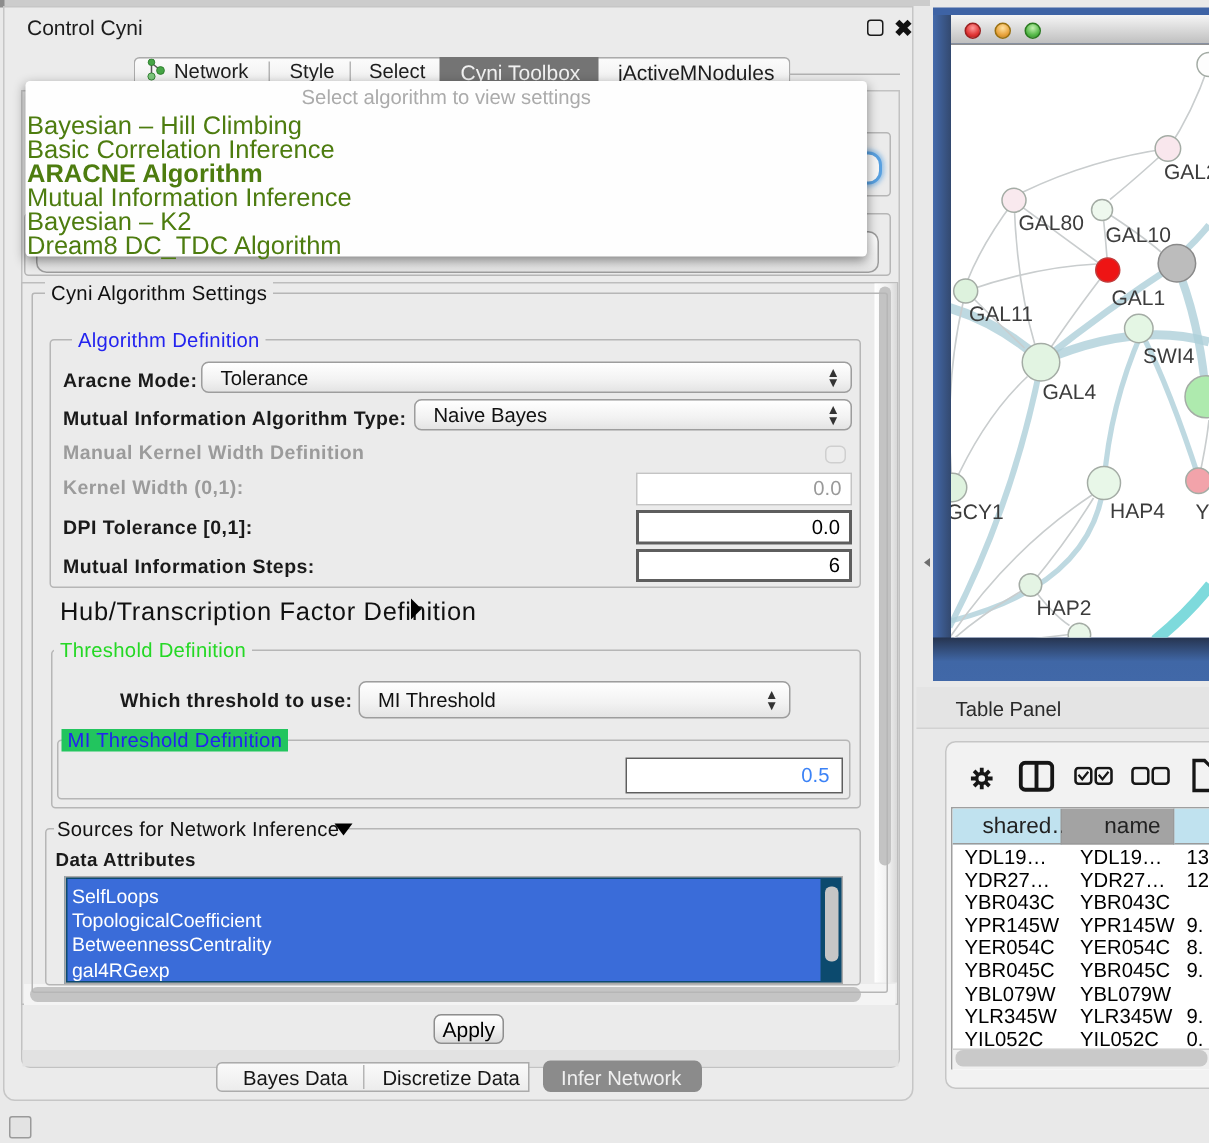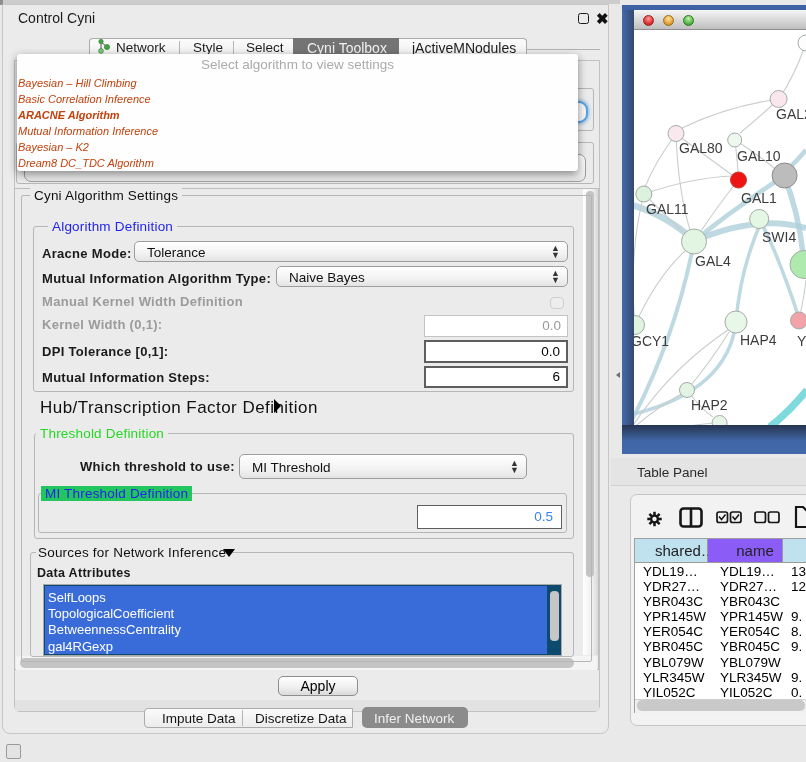--- a/index.html
+++ b/index.html
@@ -115,34 +115,34 @@
 <div class="abs" style="left:223px;top:549px;width:0;height:0;border-top:8px solid #000;border-left:6.5px solid transparent;border-right:6.5px solid transparent;"></div>
 
 <div class="abs lbl" style="left:37px;top:566px;font-size:12.5px;">Data Attributes</div>
 
 <div class="abs" style="left:43px;top:584px;width:519px;height:72px;border:1px solid #a9a9a9;background:#0c4a6e;overflow:hidden;">
   <div class="abs" style="left:1px;top:1px;width:502px;height:68px;background:#3a6cd9;"></div>
   <div class="abs" style="left:4px;top:5px;font-size:13px;color:#fff;line-height:16.2px;">SelfLoops<br>TopologicalCoefficient<br>BetweennessCentrality<br>gal4RGexp</div>
   <div class="abs" style="left:506px;top:6px;width:8.5px;height:50px;background:#c6c6c6;border-radius:4px;"></div>
 </div>
 
-<div class="abs" style="left:278px;top:676px;width:80px;height:20px;border:1px solid #8e8e8e;border-radius:5px;background:linear-gradient(#ffffff,#f0f0f0 55%,#dadada);text-align:center;font-size:14px;color:#000;line-height:19px;">Apply</div>
+<div class="abs" style="left:289px;top:676px;width:47px;height:20px;border:1px solid #8e8e8e;border-radius:5px;background:linear-gradient(#ffffff,#f0f0f0 55%,#dadada);text-align:center;font-size:14px;color:#000;line-height:19px;">Apply</div>
 
 <div class="abs" style="left:144px;top:708px;width:209px;height:20px;background:linear-gradient(#fafafa,#ececec);border:1px solid #ababab;border-radius:4px 0 0 4px;"></div>
 <div class="abs" style="left:242px;top:710px;width:1px;height:16px;background:#b5b5b5;"></div>
 <div class="abs" style="left:362px;top:707px;width:106px;height:21px;background:#8b8b8b;border-radius:5px;"></div>
-<div class="abs" style="left:162px;top:711px;font-size:13.5px;color:#161616;">Impute Data</div>
+<div class="abs" style="left:162px;top:711px;font-size:13.5px;color:#161616;">Bayes Data</div>
 <div class="abs" style="left:255px;top:711px;font-size:13.5px;color:#161616;">Discretize Data</div>
 <div class="abs" style="left:374px;top:711px;font-size:13.5px;color:#f0f0f0;">Infer Network</div>
 
 <div class="abs" style="left:6px;top:744px;width:15px;height:15px;background:#e3e3e3;border:1px solid #9a9a9a;border-radius:2px;"></div>
 
 <div class="abs" style="left:17px;top:54px;width:561px;height:117px;background:#fefefe;border-radius:3px;box-shadow:0 3px 8px rgba(0,0,0,0.45);"></div>
 <div class="abs" style="left:17px;top:57px;width:561px;text-align:center;font-size:13.5px;color:#ababab;">Select algorithm to view settings</div>
-<div class="abs" style="left:18px;top:76px;font-size:11px;color:#c2410c;line-height:15.9px;font-style:italic;">Bayesian – Hill Climbing<br>Basic Correlation Inference<br><b>ARACNE Algorithm</b><br>Mutual Information Inference<br>Bayesian – K2<br>Dream8 DC_TDC Algorithm</div>
+<div class="abs" style="left:18px;top:76px;font-size:17px;color:#4d7c0f;line-height:15.9px;">Bayesian – Hill Climbing<br>Basic Correlation Inference<br><b>ARACNE Algorithm</b><br>Mutual Information Inference<br>Bayesian – K2<br>Dream8 DC_TDC Algorithm</div>
 
 <div class="abs" style="left:622px;top:5px;width:184px;height:449px;background:#3e63a5;"></div>
 <div class="abs" style="left:622px;top:10px;width:12px;height:444px;background:linear-gradient(90deg,#446aab,#33496f);"></div>
 <div class="abs" style="left:622px;top:425px;width:184px;height:29px;background:linear-gradient(#26344f,#4067a6 55%,#4168a8);"></div>
 <div class="abs" style="left:634px;top:10px;width:172px;height:20px;background:linear-gradient(#f5f5f5,#bfbfbf);border-bottom:1px solid #8f8f8f;"></div>
 <div class="abs" style="left:643px;top:15px;width:11px;height:11px;border-radius:50%;background:radial-gradient(circle at 50% 30%,#ff9a9a,#e03535 60%,#b01818);border:0.5px solid #9a2020;"></div>
 <div class="abs" style="left:663px;top:15px;width:11px;height:11px;border-radius:50%;background:radial-gradient(circle at 50% 30%,#ffe2a0,#e8a33d 60%,#c07c18);border:0.5px solid #9a7010;"></div>
 <div class="abs" style="left:683px;top:15px;width:11px;height:11px;border-radius:50%;background:radial-gradient(circle at 50% 30%,#c2f0b0,#57b94a 60%,#2f8f28);border:0.5px solid #2a7a20;"></div>
 
 <svg class="abs" style="left:634px;top:30px;background:#ffffff;" width="172" height="395" viewBox="634 30 172 395">
@@ -246,21 +246,21 @@
 <svg class="abs" style="left:754px;top:511px;" width="26" height="13" viewBox="0 0 26 13">
   <rect x="1" y="1" width="10.5" height="10.5" rx="2" fill="none" stroke="#161616" stroke-width="1.7"></rect>
   <rect x="14.5" y="1" width="10.5" height="10.5" rx="2" fill="none" stroke="#161616" stroke-width="1.7"></rect>
 </svg>
 <svg class="abs" style="left:794px;top:505px;" width="14" height="24" viewBox="0 0 14 24">
   <path d="M2,2 L9,2 L14,7 L14,22 L2,22 Z" fill="none" stroke="#161616" stroke-width="2.2"></path>
 </svg>
 
 <div class="abs" style="left:634px;top:538px;width:172px;height:175px;background:#fff;border-left:1px solid #9f9f9f;border-top:1px solid #9f9f9f;overflow:hidden;">
   <div class="abs" style="left:0;top:0;width:73px;height:24px;background:#c0e2ef;border-right:1px solid #9a9a9a;border-bottom:1px solid #9a9a9a;text-align:center;font-size:15px;color:#222;line-height:23px;padding-left:20px;">shared…</div>
-  <div class="abs" style="left:73px;top:0;width:75px;height:24px;background:#8b5cf6;border-right:1px solid #9a9a9a;border-bottom:1px solid #9a9a9a;text-align:center;font-size:15px;color:#222;line-height:23px;padding-left:20px;">name</div>
+  <div class="abs" style="left:73px;top:0;width:75px;height:24px;background:#a3a3a3;border-right:1px solid #9a9a9a;border-bottom:1px solid #9a9a9a;text-align:center;font-size:15px;color:#222;line-height:23px;padding-left:20px;">name</div>
   <div class="abs" style="left:148px;top:0;width:24px;height:24px;background:#c0e2ef;border-bottom:1px solid #9a9a9a;"></div>
   <div class="abs" style="left:8px;top:25px;font-size:13.5px;color:#000;line-height:15.1px;">YDL19…<br>YDR27…<br>YBR043C<br>YPR145W<br>YER054C<br>YBR045C<br>YBL079W<br>YLR345W<br>YIL052C</div>
   <div class="abs" style="left:85px;top:25px;font-size:13.5px;color:#000;line-height:15.1px;">YDL19…<br>YDR27…<br>YBR043C<br>YPR145W<br>YER054C<br>YBR045C<br>YBL079W<br>YLR345W<br>YIL052C</div>
   <div class="abs" style="left:156px;top:25px;font-size:13.5px;color:#000;line-height:15.1px;">13<br>12<br>&nbsp;<br>9.<br>8.<br>9.<br>&nbsp;<br>9.<br>0.</div>
   <div class="abs" style="left:0px;top:160px;width:172px;height:14px;background:#f0f0f0;border-top:1px solid #cfcfcf;"></div>
   <div class="abs" style="left:2px;top:161px;width:168px;height:11px;background:#c9c9c9;border-radius:5px;"></div>
 </div>
 
 </div>
 

